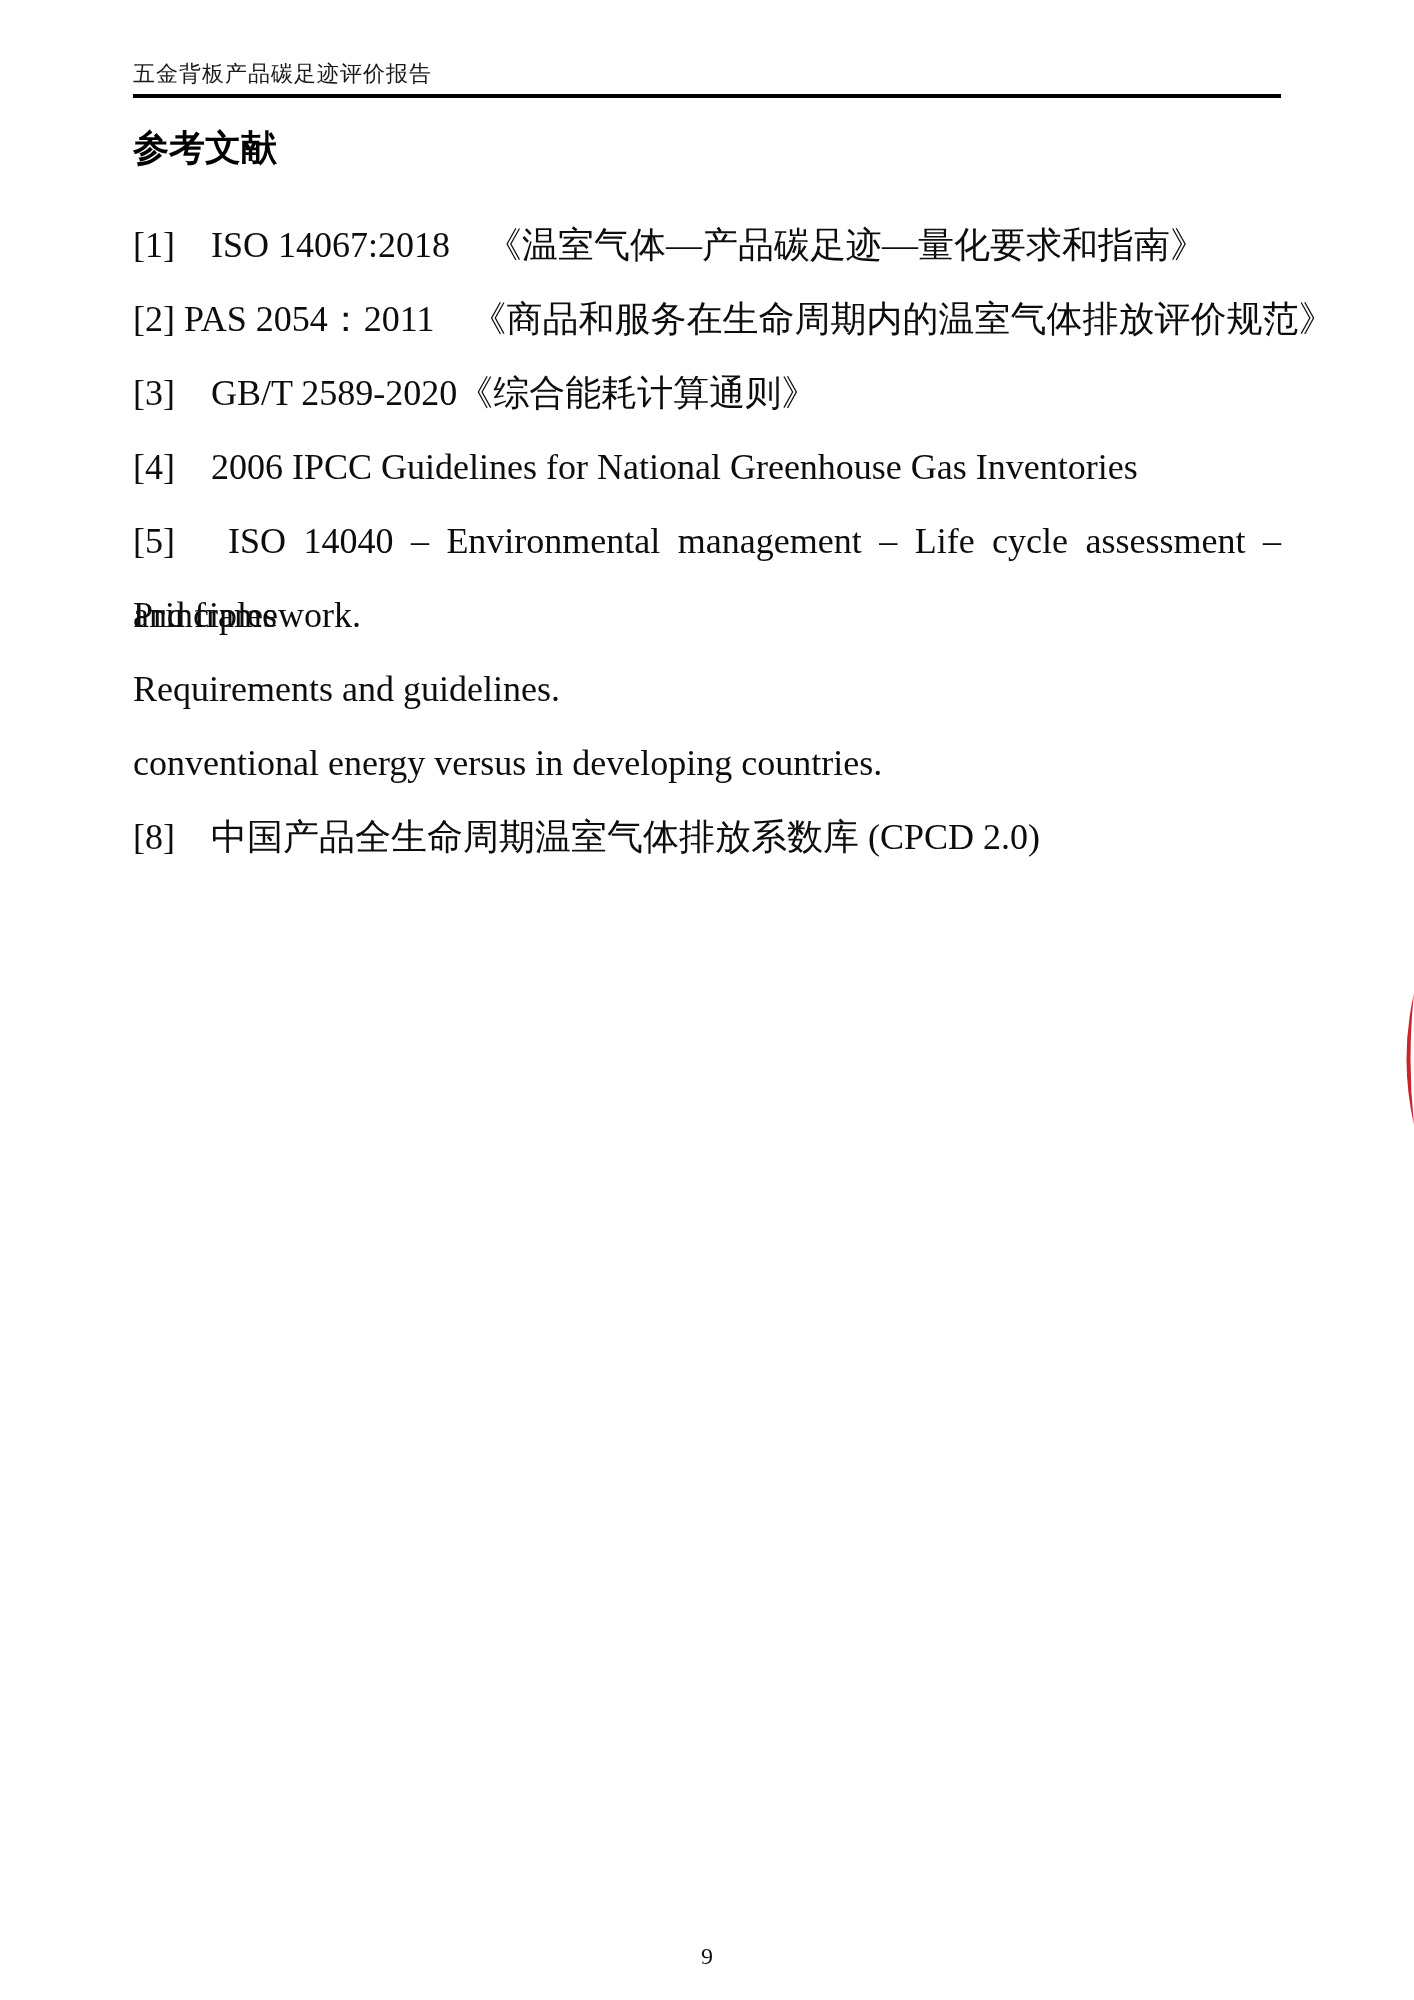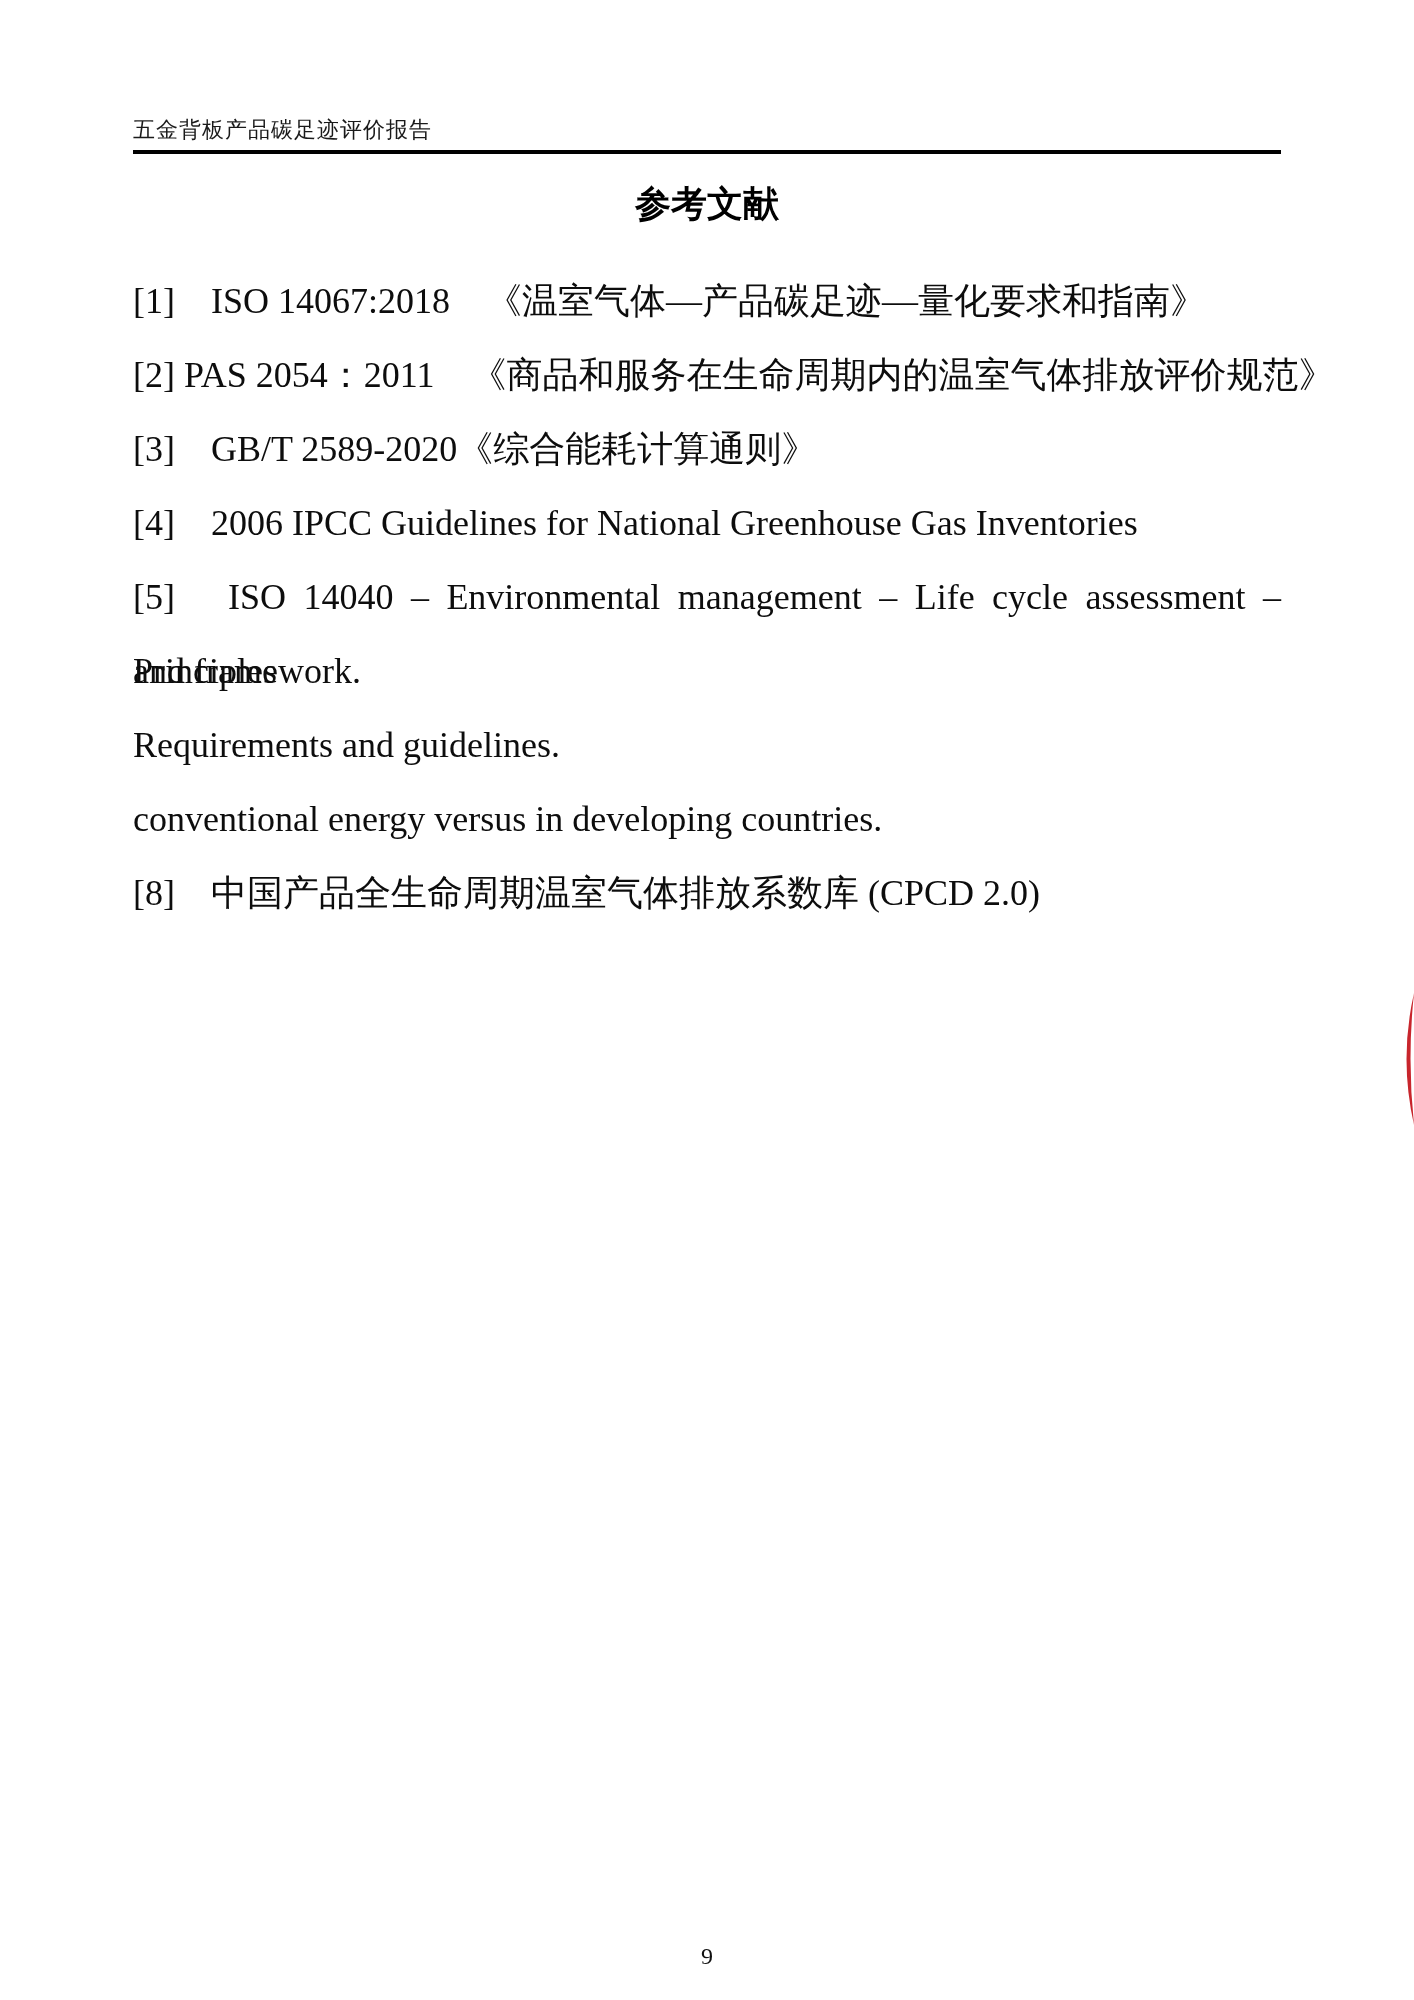--- a/index.html
+++ b/index.html
@@ -11,21 +11,21 @@
     font-family:"Liberation Serif","DejaVu Serif",serif;
     color:#111111;
     overflow:hidden;
   }
   .content{
     position:absolute;
     left:133px;top:0;
     width:1148px;
   }
   .doc-header{
-    padding-top:116px;
+    padding-top:60px;
   }
   .doc-header-title{
     font-size:22px;
     line-height:28px;
     letter-spacing:1px;
     color:#1a1a1a;
   }
   .doc-header-rule{
     margin-top:6px;
     height:4px;
@@ -76,21 +76,21 @@
 
 <div class="page">
 
   <div class="content">
 
     <div class="doc-header">
       <div class="doc-header-title">五金背板产品碳足迹评价报告</div>
       <div class="doc-header-rule"></div>
     </div>
 
-    <h1 class="section-title" style="margin:28px 0 0 0;text-align:center;">参考文献</h1>
+    <h1 class="section-title" style="margin:28px 0 0 0;">参考文献</h1>
 
     <div class="references">
 
     <div class="ref-line">[1]　ISO 14067:2018　《温室气体—产品碳足迹—量化要求和指南》</div>
         <div class="ref-line">[2] PAS 2054：2011　《商品和服务在生命周期内的温室气体排放评价规范》</div>
         <div class="ref-line">[3]　GB/T 2589-2020《综合能耗计算通则》</div>
         <div class="ref-line">[4]　2006 IPCC Guidelines for National Greenhouse Gas Inventories</div>
         <div class="ref-line justified">[5]　ISO 14040 – Environmental management – Life cycle assessment – Principles</div>
         <div class="ref-line">and framework.</div>
         <div class="ref-line">Requirements and guidelines.</div>

